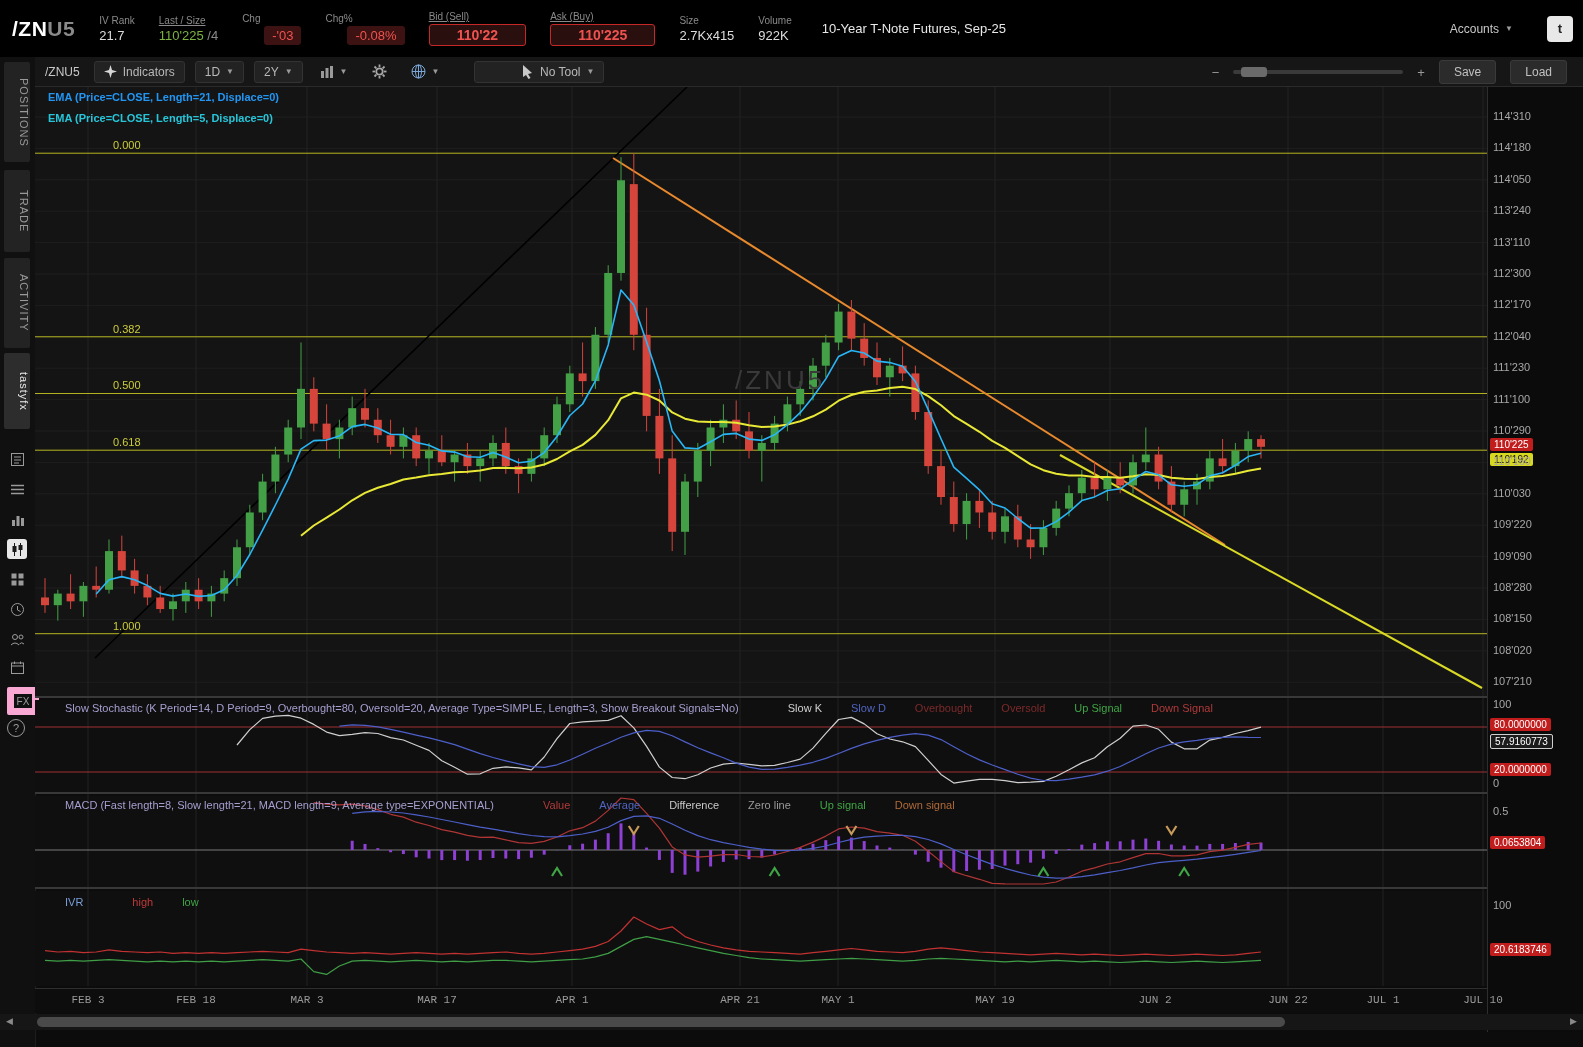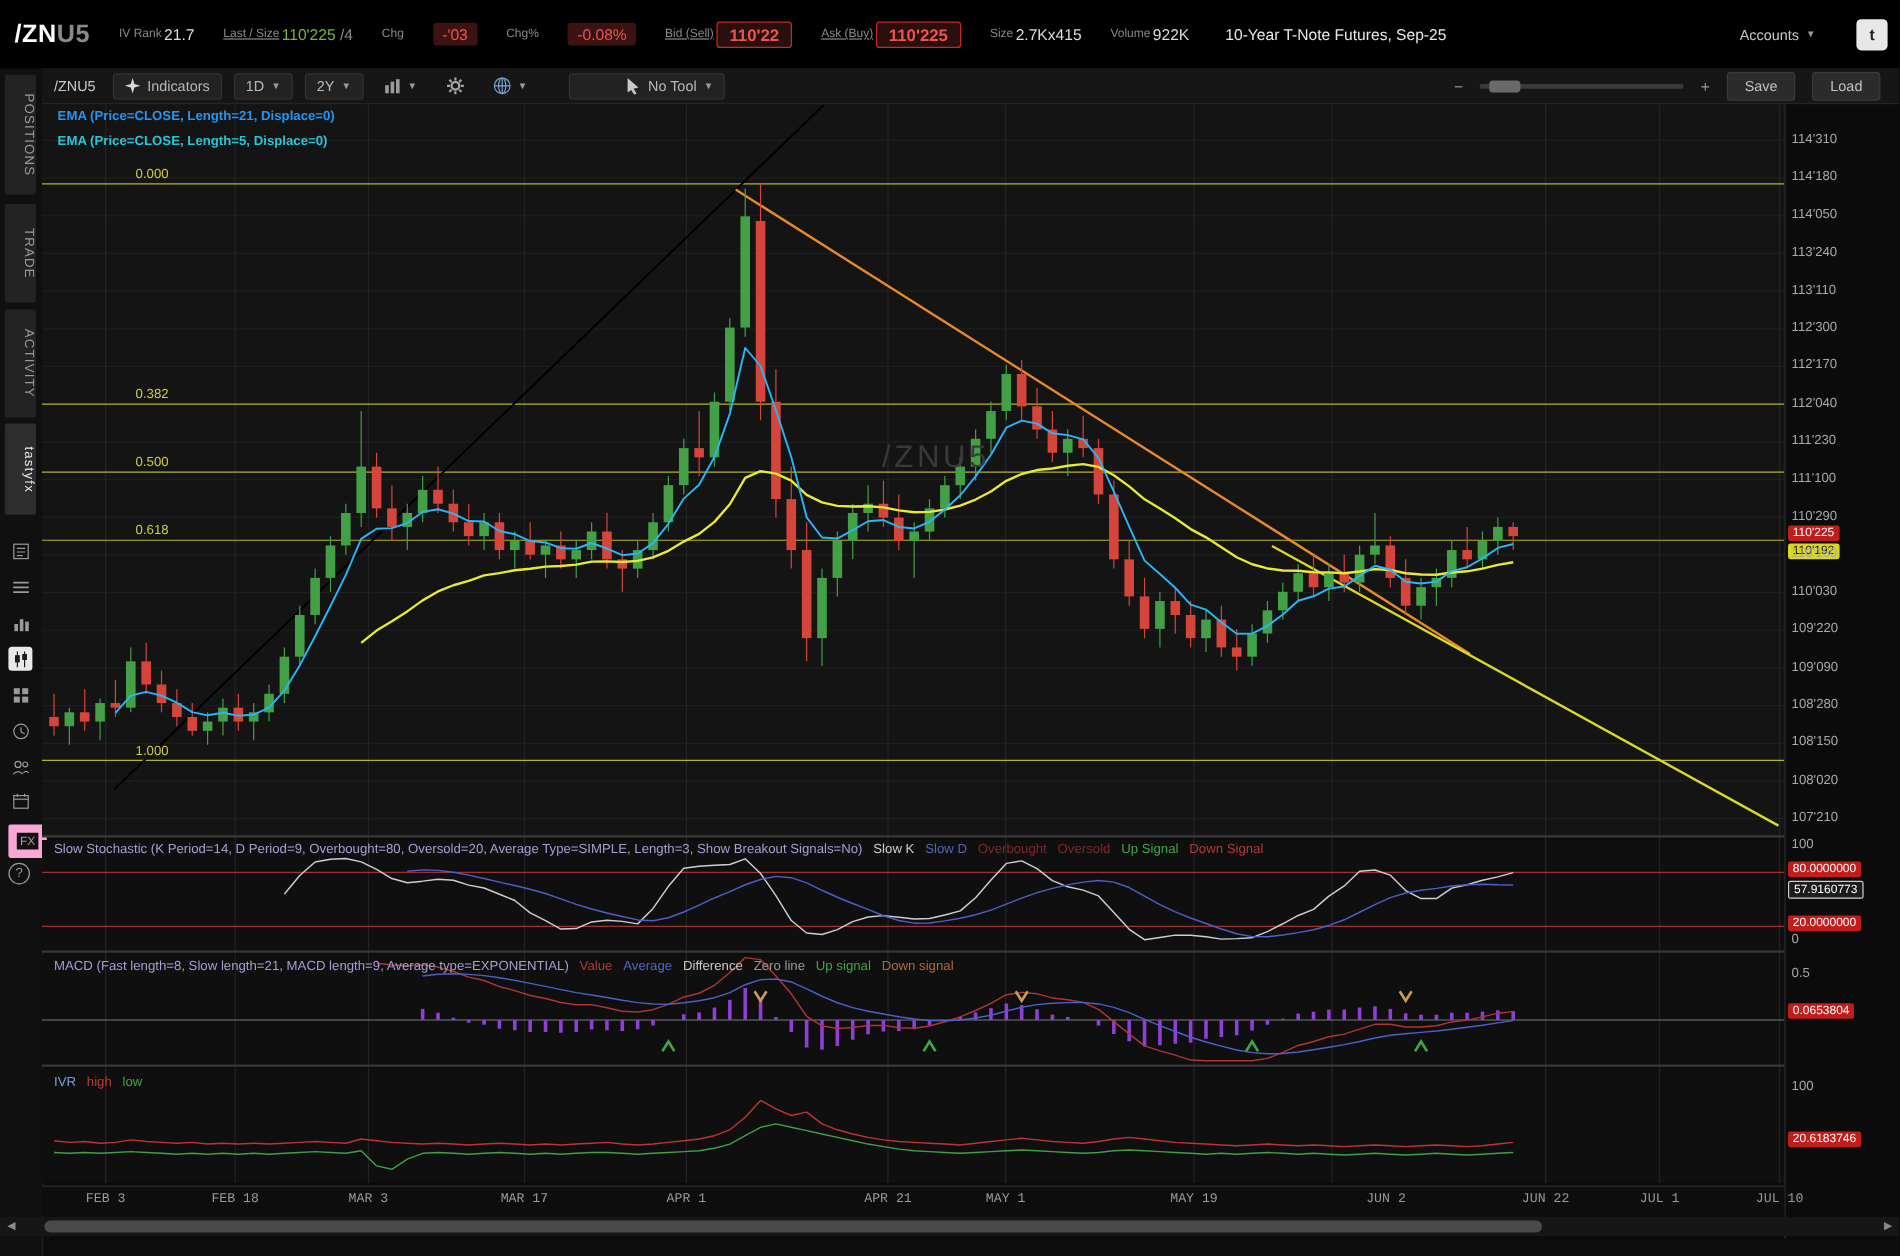--- a/index.html
+++ b/index.html
@@ -3,30 +3,30 @@
 <meta charset="utf-8">
 <title>/ZNU5</title>
 <style>
   html,body{margin:0;padding:0;background:#0c0c0c;}
   body{width:1583px;height:1047px;position:relative;overflow:hidden;
        font-family:"Liberation Sans","DejaVu Sans",sans-serif;color:#ccc;-webkit-font-smoothing:antialiased;}
 
   
   #header{position:absolute;left:0;top:0;width:1583px;height:57px;background:#000;
           display:flex;align-items:center;padding-left:12px;box-sizing:border-box;gap:24px;}
-  .hgroup{display:flex;flex-direction:row;align-items:center;gap:2px;}
+  .hgroup{display:flex;flex-direction:column;align-items:flex-start;gap:2px;}
   .hlabel{font-size:10px;color:#8a8a8a;white-space:nowrap;}
   .hlabel.u{text-decoration:underline;}
   .hval{font-size:13px;color:#ddd;white-space:nowrap;}
   #symbol{font-size:21px;font-weight:bold;color:#fff;letter-spacing:.5px;}
   #symbol .suffix{color:#8a8a8a;font-weight:bold;}
   .green{color:#7cb342;}
   .chip{background:#3d1212;border-radius:3px;padding:2px 8px;font-size:13px;color:#ef5350;margin-left:22px;}
   .pricebox{border:1px solid #c62828;background:#2a0f0f;border-radius:3px;
-            padding:2px 10px;font-size:14px;color:#ef5350;font-weight:bold;}
+            padding:2px 27px;font-size:14px;color:#ef5350;font-weight:bold;}
   #contract-title{font-size:13px;color:#e8e8e8;margin-left:6px;white-space:nowrap;}
   #header-spacer{flex:1;}
   #accounts-btn{display:flex;align-items:center;gap:6px;font-size:12px;color:#c8c8c8;margin-right:10px;cursor:pointer;}
   .caret{font-size:8px;color:#9a9a9a;}
   #header-app-icon{width:26px;height:26px;background:#e8e8e8;border-radius:4px;margin-right:10px;
                    display:flex;align-items:center;justify-content:center;color:#222;font-weight:bold;font-size:13px;}
 
   
   #sidebar{position:absolute;left:0;top:57px;width:35px;bottom:0;background:#101010;border-right:1px solid #1e1e1e;}
   .side-tab{position:absolute;left:4px;width:26px;background:#232323;color:#9a9a9a;
@@ -60,21 +60,21 @@
   #ema-label-21{top:4px;color:#2196f3;}
   #ema-label-5{top:25px;color:#26c6da;}
   .fib-label{position:absolute;font-size:11px;color:#cdcd3a;}
   #watermark{position:absolute;left:700px;top:278px;font-size:26px;color:#3a3a3a;letter-spacing:3px;}
 
   .panel-labelrow{position:absolute;left:45px;font-size:11px;white-space:nowrap;pointer-events:none;}
   #stoch-labelrow{top:702px;}
   #macd-labelrow{top:799px;}
   #ivr-labelrow{top:896px;}
   .study-name{color:#a79fd0;margin-right:8px;}
-  .panel-labelrow span{margin-right:9px;}
+  .panel-labelrow span{margin-right:9px;margin-left:20px;}
 
   
   #axis-col{position:absolute;left:1487px;top:87px;width:96px;bottom:15px;background:#0b0b0b;
             border-left:1px solid #2e2e2e;}
   .plabel{position:absolute;left:5px;font-size:11px;color:#a8a8a8;white-space:nowrap;}
   .tag{position:absolute;left:2px;font-size:10px;padding:1px 4px;border-radius:2px;white-space:nowrap;}
   .tag.redtag{background:#c21d1d;color:#fff;}
   .tag.yellowtag{background:#d8d81e;color:#141414;}
   .tag.graytag{background:#1c1c1c;border:1px solid #cfcfcf;color:#fff;}
 

